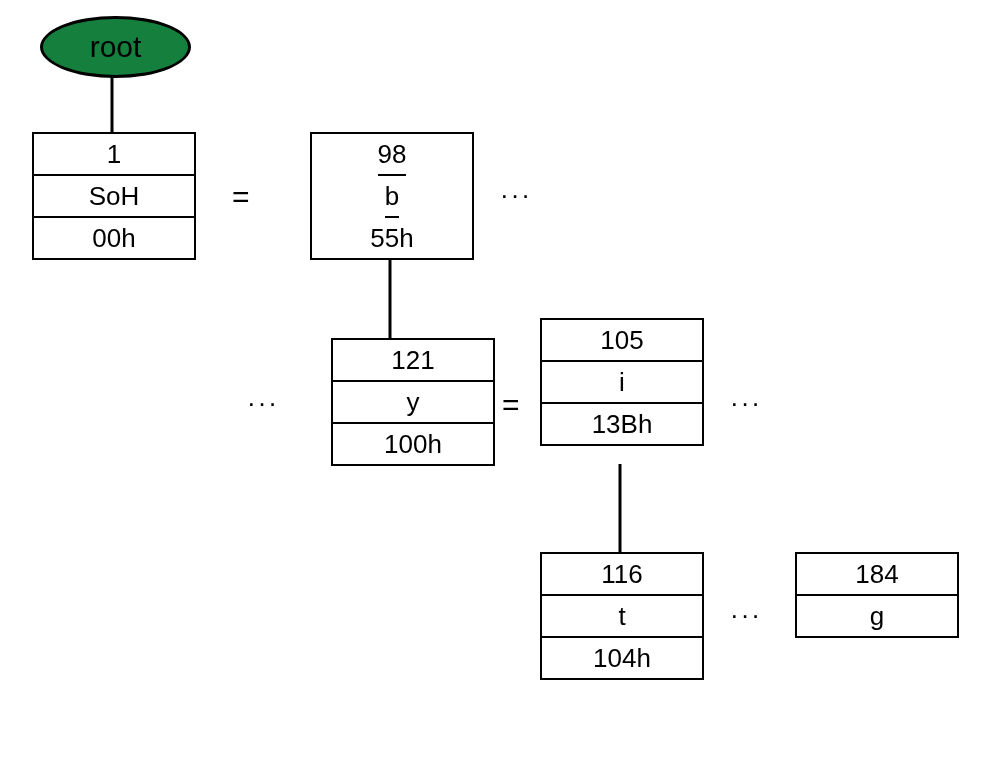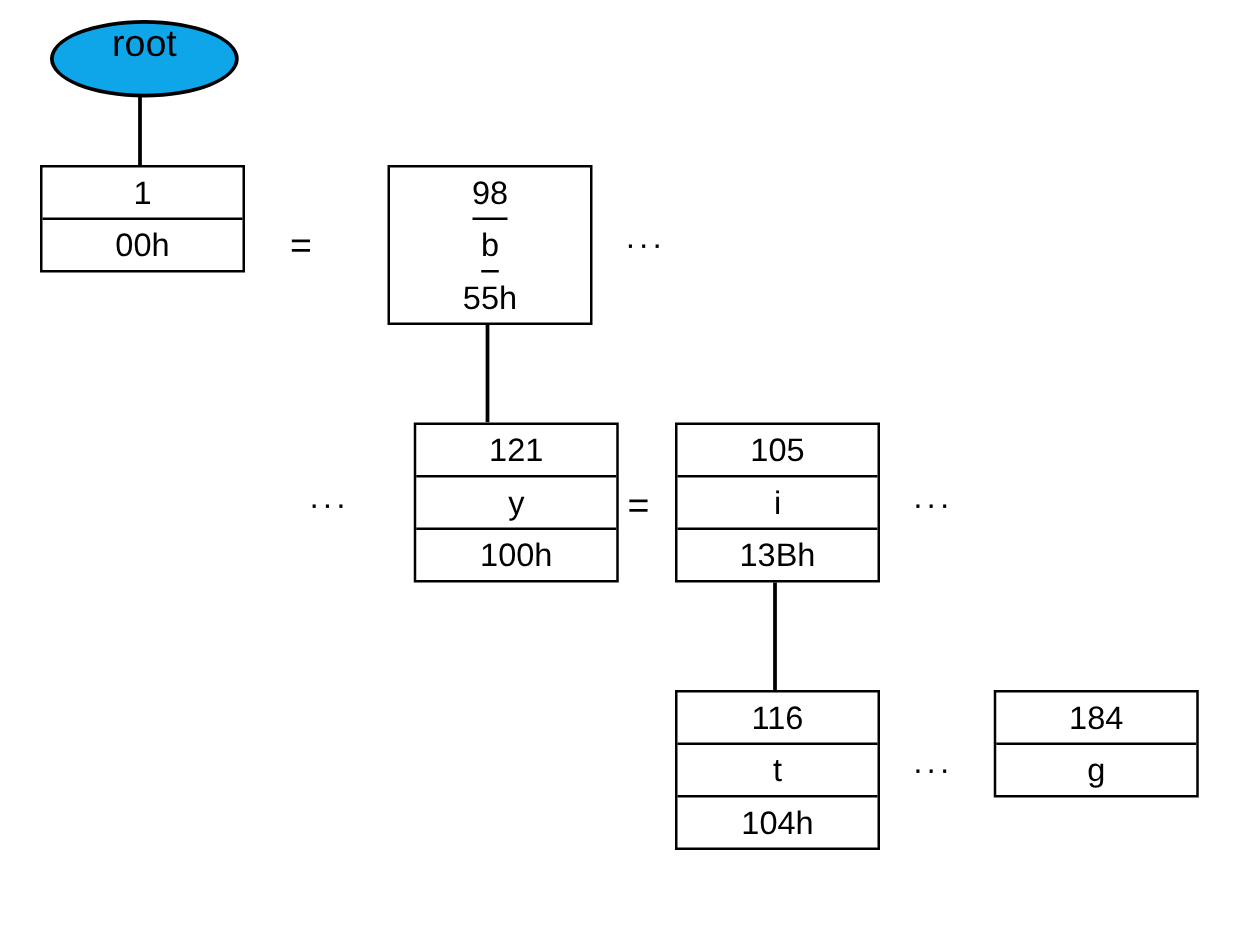--- a/index.html
+++ b/index.html
@@ -16,25 +16,25 @@
     width: 1000px;
     height: 758px;
   }
   .root-ellipse {
     position: absolute;
     width: 145px;
     height: 56px;
     border: 3px solid #000000;
     border-radius: 50%;
     display: flex;
-    align-items: flex-start;
+    align-items: center;
     justify-content: center;
     font-size: 30px;
     font-weight: 400;
-    background: #0ea5e9;
+    background: #15803d;
   }
   .node {
     position: absolute;
     width: 160px;
     border: 2px solid #000000;
     background: #ffffff;
     display: flex;
     flex-direction: column;
   }
   .cell {
@@ -82,20 +82,21 @@
 
     <line x1="620" y1="464" x2="620" y2="552"></line>
   </svg>
 
   <div class="root-ellipse" style="left:40px; top:16px;">
     <span>root</span>
   </div>
 
   <div class="node" style="left:32px; top:132px;">
     <div class="cell">1</div>
+    <div class="cell">SoH</div>
     <div class="cell">00h</div>
   </div>
 
   <div class="eq" style="left:232px; top:180px;">=</div>
 
   <div class="node" style="left:310px; top:132px;align-items:center;">
     <div class="cell">98</div>
     <div class="cell">b</div>
     <div class="cell">55h</div>
   </div>
@@ -105,21 +106,21 @@
   <div class="dots" style="left:247px; top:388px;">···</div>
 
   <div class="node" style="left:310px; top:338px;margin-left:21px;">
     <div class="cell">121</div>
     <div class="cell">y</div>
     <div class="cell">100h</div>
   </div>
 
   <div class="eq" style="left:502px; top:388px;">=</div>
 
-  <div class="node" style="left:540px; top:338px;">
+  <div class="node" style="left:540px; top:318px;">
     <div class="cell">105</div>
     <div class="cell">i</div>
     <div class="cell">13Bh</div>
   </div>
 
   <div class="dots" style="left:730px; top:388px;">···</div>
 
   <div class="node" style="left:540px; top:552px;text-align:right;">
     <div class="cell">116</div>
     <div class="cell">t</div>

